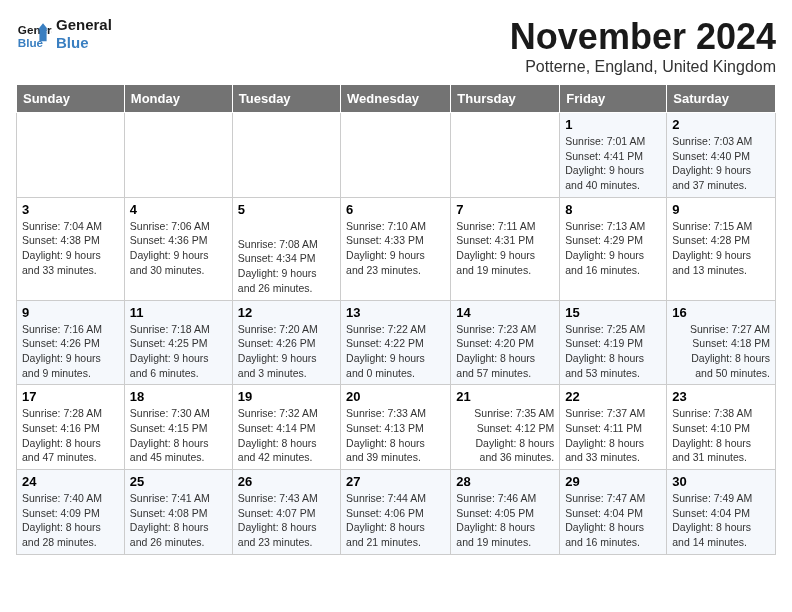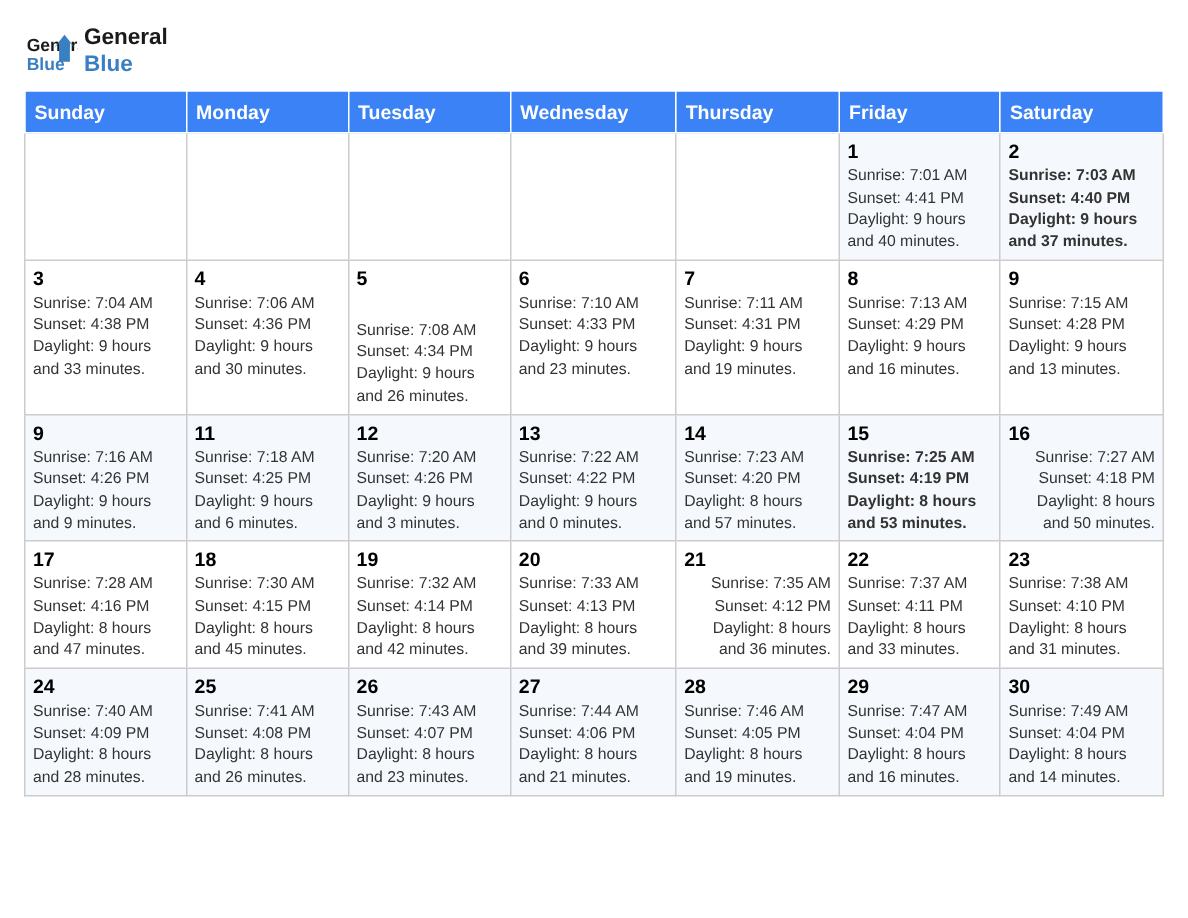--- a/index.html
+++ b/index.html
@@ -36,21 +36,21 @@
     .subtitle {
       font-size: 16px;
       color: #333;
     }
     .calendar {
       width: 100%;
       border-collapse: collapse;
       margin-top: 8px;
     }
     .calendar th {
-      background: #3b82f6;
+      background: #737373;
       color: #fff;
       text-align: left;
       padding: 6px 6px;
       font-size: 13px;
       border: 1px solid #fff;
     }
     .calendar td {
       vertical-align: top;
       padding: 4px 5px;
       border: 1px solid #ccc;
@@ -88,20 +88,24 @@
     <svg class="logo-icon" viewBox="0 0 40 40">
       <text x="2" y="20" font-size="13" font-weight="bold" fill="#1a1a1a">General</text>
       <text x="2" y="34" font-size="13" font-weight="bold" fill="#3a7fc1">Blue</text>
       <polygon points="30,8 38,18 34,14 34,28 26,28 26,14 22,18" fill="#3a7fc1"></polygon>
     </svg>
     <div>
       <div style="font-size:15px;font-weight:bold;color:#1a1a1a;line-height:1.2;">General</div>
       <div style="font-size:15px;font-weight:bold;color:#3a7fc1;line-height:1.2;">Blue</div>
     </div>
   </div>
+  <div class="title-block">
+    <div class="month-title">November 2024</div>
+    <div class="subtitle">Potterne, England, United Kingdom</div>
+  </div>
 </div>
 
 <table class="calendar">
   <thead>
     <tr id="header-row">
         <th>Sunday</th>
         <th>Monday</th>
         <th>Tuesday</th>
         <th>Wednesday</th>
         <th>Thursday</th>
@@ -118,21 +122,21 @@
         <td class="empty-cell"></td>
         <td>
           <span class="day-num">1</span>
           <div class="day-info" style="white-space: pre-line;">Sunrise: 7:01 AM
 Sunset: 4:41 PM
 Daylight: 9 hours
 and 40 minutes.</div>
         </td>
         <td>
           <span class="day-num">2</span>
-          <div class="day-info" style="white-space: pre-line; font-weight: bold;">Sunrise: 7:03 AM
+          <div class="day-info" style="white-space: pre-line;">Sunrise: 7:03 AM
 Sunset: 4:40 PM
 Daylight: 9 hours
 and 37 minutes.</div>
         </td>
       </tr>
       <tr>
         <td>
           <span class="day-num">3</span>
           <div class="day-info" style="white-space: pre-line;">Sunrise: 7:04 AM
 Sunset: 4:38 PM
@@ -213,21 +217,21 @@
         </td>
         <td>
           <span class="day-num">14</span>
           <div class="day-info" style="white-space: pre-line;">Sunrise: 7:23 AM
 Sunset: 4:20 PM
 Daylight: 8 hours
 and 57 minutes.</div>
         </td>
         <td>
           <span class="day-num">15</span>
-          <div class="day-info" style="white-space: pre-line; font-weight: bold;">Sunrise: 7:25 AM
+          <div class="day-info" style="white-space: pre-line;">Sunrise: 7:25 AM
 Sunset: 4:19 PM
 Daylight: 8 hours
 and 53 minutes.</div>
         </td>
         <td>
           <span class="day-num">16</span>
           <div class="day-info" style="white-space: pre-line; text-align: right;">Sunrise: 7:27 AM
 Sunset: 4:18 PM
 Daylight: 8 hours
 and 50 minutes.</div>

